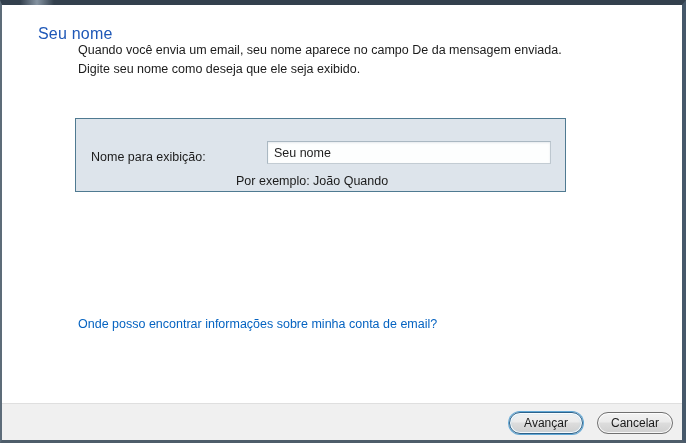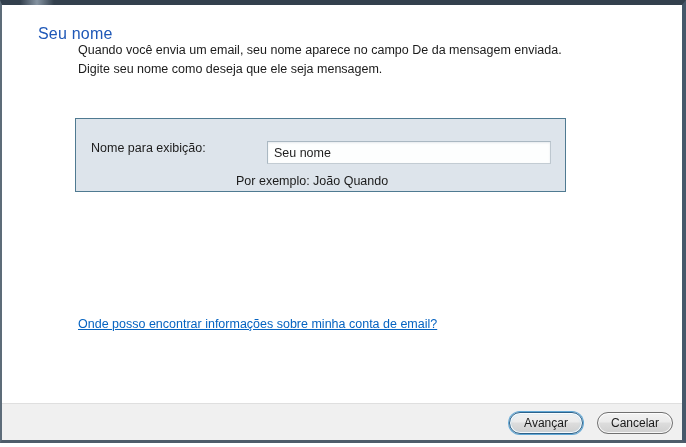--- a/index.html
+++ b/index.html
@@ -37,21 +37,21 @@
     position: absolute; left: 76px; top: 36px;
     font-size: 12.5px; color: #1b1b1b; line-height: 19px;
   }
 
   .highlight-box {
     position: absolute; left: 73px; top: 113px; width: 491px; height: 74px;
     background: #dde4eb; border: 1px solid #4f7a91;
   }
   .field-row {
     position: absolute; left: 15px; top: 22px; right: 14px;
-    display: flex; align-items: flex-start; gap: 45px;
+    display: flex; align-items: flex-end; gap: 45px;
   }
   .field-label {
     width: 145px; font-size: 12.5px; color: #1b1b1b;
   }
   .display-name-input {
     width: 313px; height: 23px;
     font-family: "Liberation Sans", sans-serif; font-size: 12.5px; color: #1e1e1e;
     padding: 0 6px;
     background: #fdfefe;
     border: 1px solid #aab8c2;
@@ -59,21 +59,21 @@
     box-shadow: inset 0 1px 2px rgba(120,140,160,.18);
     outline: none;
   }
   .field-example {
     position: absolute; left: 160px; top: 55px;
     font-size: 12.5px; color: #1b1b1b;
   }
 
   .help-link {
     position: absolute; left: 76px; top: 312px;
-    font-size: 12.5px; color: #0563c1; text-decoration: underline; cursor: pointer;
+    font-size: 12.5px; color: #0563c1; cursor: pointer;
   }
 
   .footer {
     position: absolute; left: 0; right: 0; bottom: 0; height: 37px;
     background: #f0f0f0; border-top: 1px solid #dfdfdf;
   }
   .btn {
     position: absolute; top: 8px; height: 22px;
     font-family: "Liberation Sans", sans-serif; font-size: 12px; color: #1a1a1a;
     border-radius: 11px; cursor: pointer;
@@ -96,21 +96,21 @@
 <div class="window">
   <div class="bottom-strip"></div>
 
   <div class="dialog">
     <div class="titlebar-sheen"></div>
 
     <div class="page-title">Seu nome</div>
 
     <div class="intro">
       <div>Quando você envia um email, seu nome aparece no campo De da mensagem enviada.</div>
-      <div>Digite seu nome como deseja que ele seja mensagem.</div>
+      <div>Digite seu nome como deseja que ele seja exibido.</div>
     </div>
 
     <div class="highlight-box">
       <div class="field-row">
         <label class="field-label">Nome para exibição:</label>
         <input class="display-name-input" type="text" value="Seu nome" style="">
       </div>
       <div class="field-example">Por exemplo: João Quando</div>
     </div>
 

